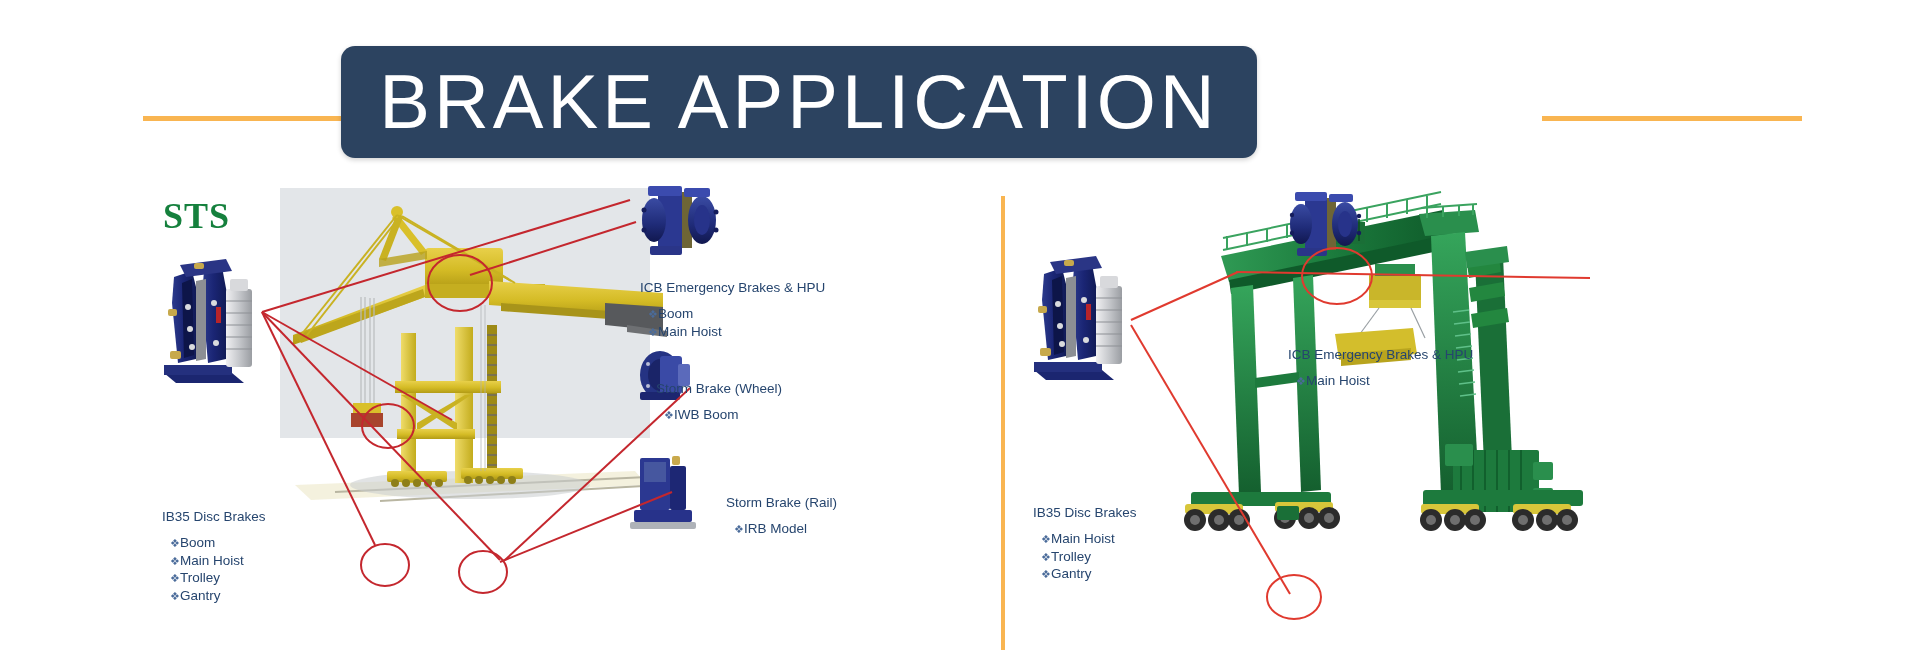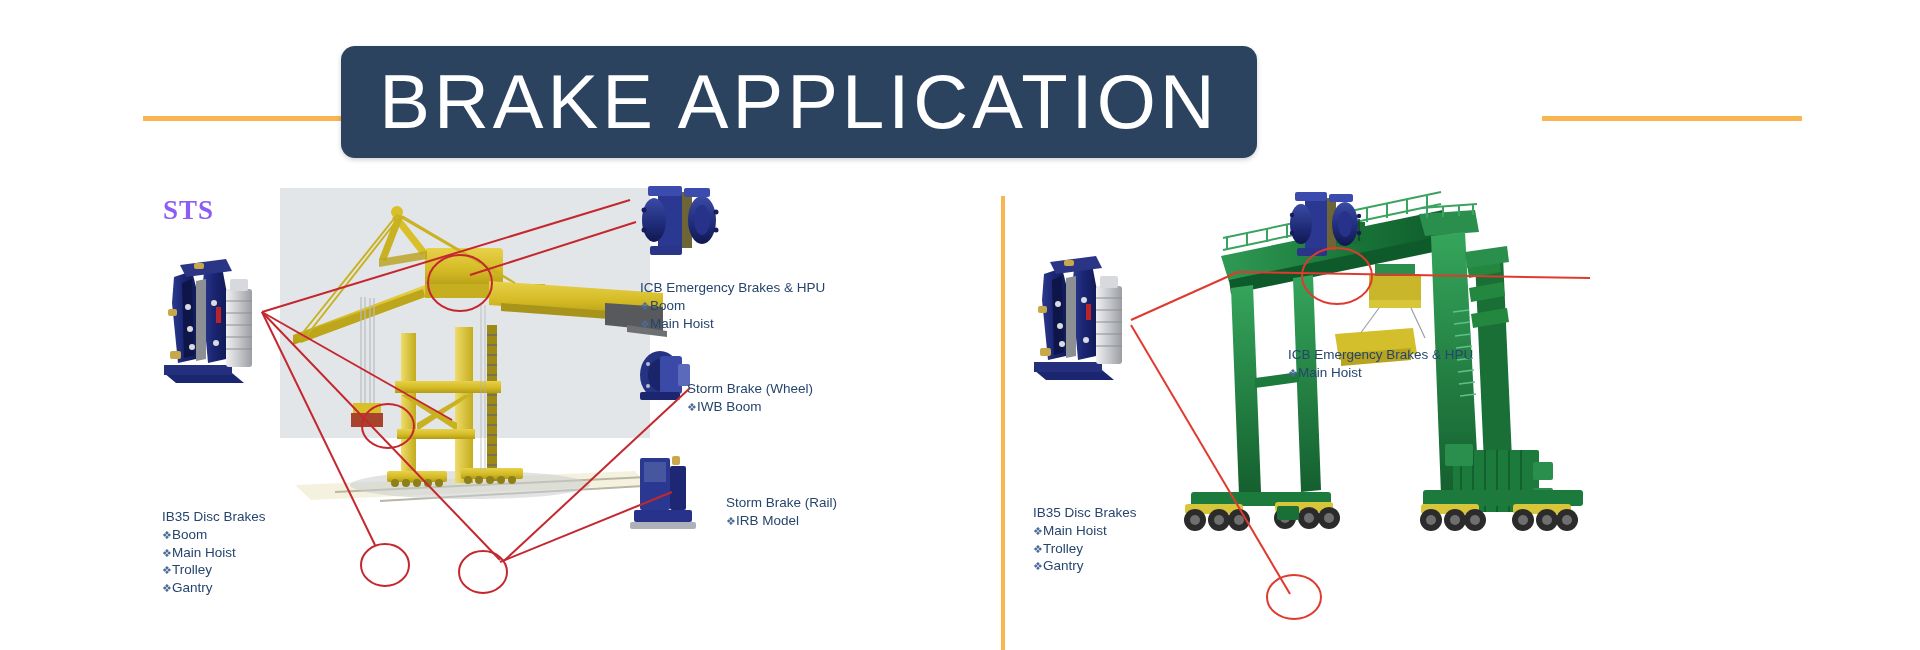--- a/index.html
+++ b/index.html
@@ -64,36 +64,36 @@
 
   
   .panel { position: absolute; top: 170px; height: 480px; }
   .panel.sts { left: 0;    width: 1001px; }
   .panel.rtg { left: 1005px; width: 915px; }
 
   .panel-title {
     position: absolute;
     font-family: "Liberation Serif", serif;
     font-weight: bold;
-    font-size: 27px;
-    color: #8b5cf6;
+    font-size: 36px;
+    color: #15803d;
     letter-spacing: 1px;
   }
 
   
   .callout {
     position: absolute;
     font-family: "Liberation Sans", sans-serif;
     font-size: 13.5px;
     color: #26456e;
     line-height: 1.32;
     white-space: nowrap;
   }
   .callout .head { display: block; margin-top: 16px; }
-  .callout ul { list-style: none; margin: 0; padding: 0; }
+  .callout ul { list-style: none; margin: 8px; padding: 0; }
   .callout li { display: block; }
   .callout li .dia {
     display: inline-block;
     width: 10px;
     color: #4a6b9a;
     font-size: 11px;
   }
 
   
   .stage { position: absolute; }
@@ -550,21 +550,21 @@
   </div>
 
   <div class="callout" style="left:640px; top:263px;">
     <span class="head">ICB Emergency Brakes &amp; HPU</span>
     <ul>
       <li><span class="dia">❖</span><span>Boom</span></li>
       <li><span class="dia">❖</span><span>Main Hoist</span></li>
     </ul>
   </div>
 
-  <div class="callout" style="left:687px; top:364px;">
+  <div class="callout" style="left:656px; top:364px;">
     <span class="head">Storm Brake (Wheel)</span>
     <ul>
       <li><span class="dia">❖</span><span>IWB Boom</span></li>
     </ul>
   </div>
 
   <div class="callout" style="left:686px; top:478px;padding-left:40px;">
     <span class="head">Storm Brake (Rail)</span>
     <ul>
       <li><span class="dia">❖</span><span>IRB Model</span></li>

